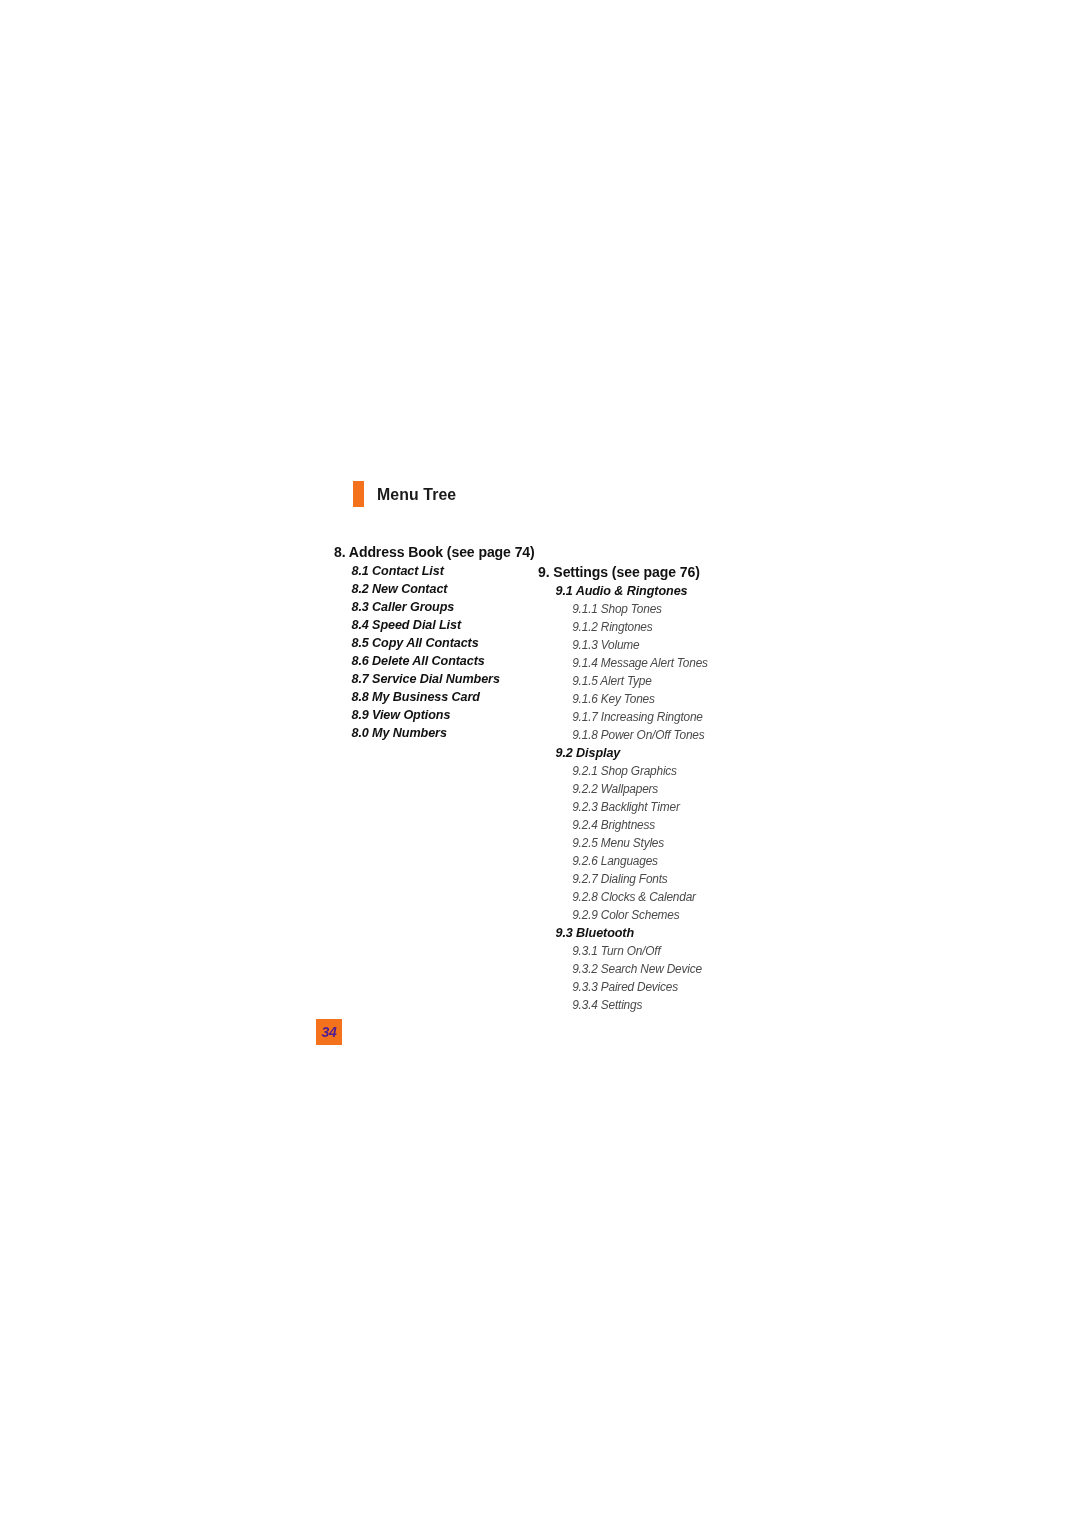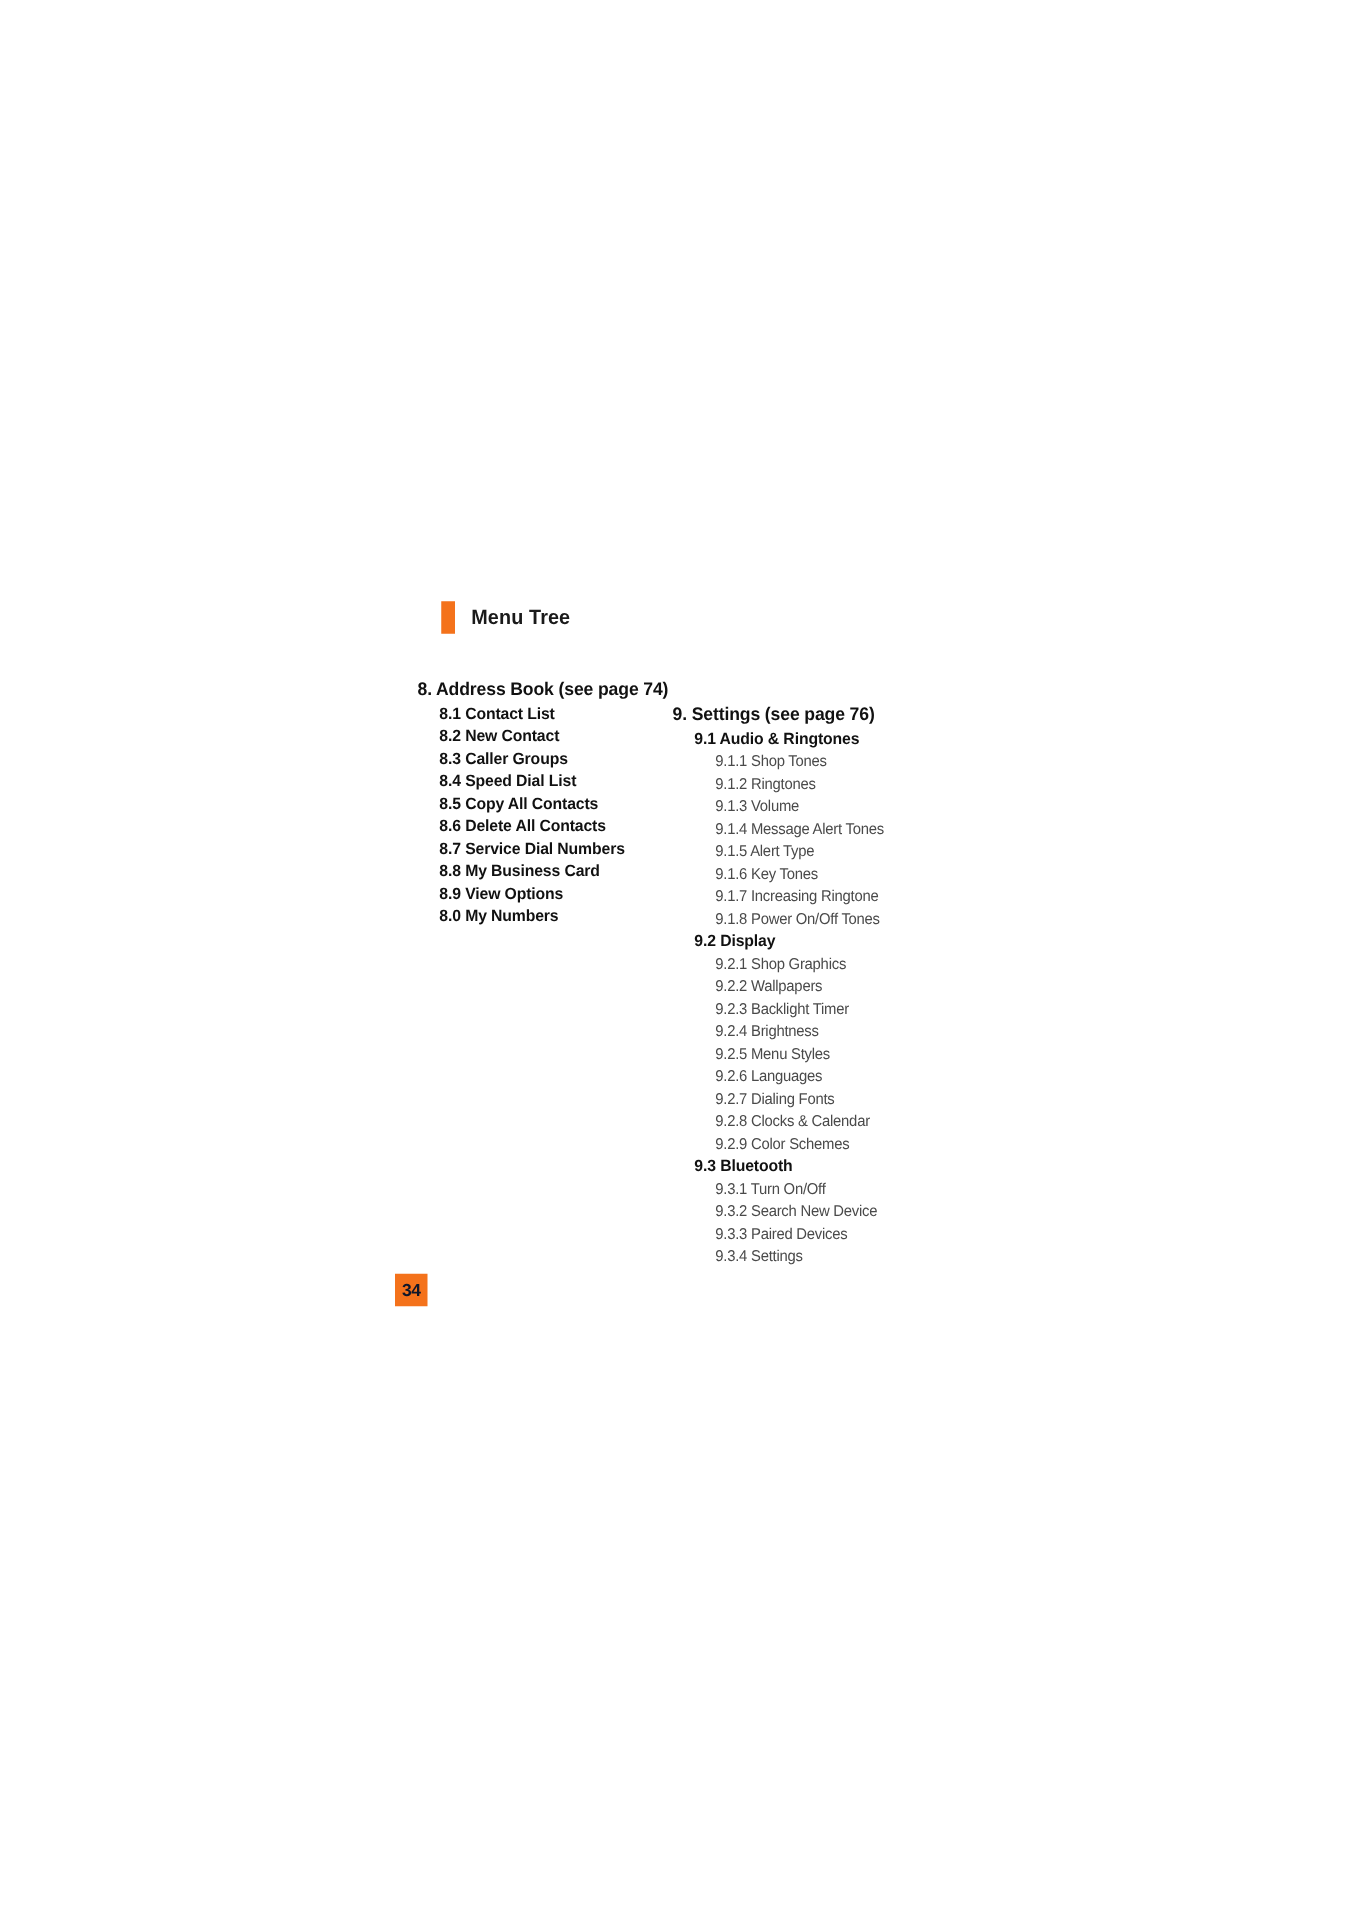--- a/index.html
+++ b/index.html
@@ -57,21 +57,21 @@
     width: 1080px;
   }
   .col {
     position: absolute;
     top: 0;
   }
   .col-left  { left: 334px; width: 215px; }
   .col-right { left: 538px; width: 300px; margin-top: 20px; }
 
   
-  .tree { list-style: none; margin: 0; padding: 0; }
+  .tree { list-style: none; margin: 0; padding: 0; font-style: italic; }
 
   .row {
     height: 18px;
     line-height: 18px;
     white-space: nowrap;
     font-size: 13px;
   }
 
   
   .lvl1 {
@@ -176,15 +176,15 @@
           <li class="row lvl2">9.3 Bluetooth</li>
           <li class="row lvl3">9.3.1 Turn On/Off</li>
           <li class="row lvl3">9.3.2 Search New Device</li>
           <li class="row lvl3">9.3.3 Paired Devices</li>
           <li class="row lvl3">9.3.4 Settings</li>
         </ul>
     </div>
 
   </div>
 
-  <div class="page-badge" style="background: rgb(244, 114, 27); color: #0f172a;">34</div>
+  <div class="page-badge" style="background: rgb(244, 114, 27); color: #4c1d95; font-style: italic;">34</div>
 
 </div>
 
 </body></html>

